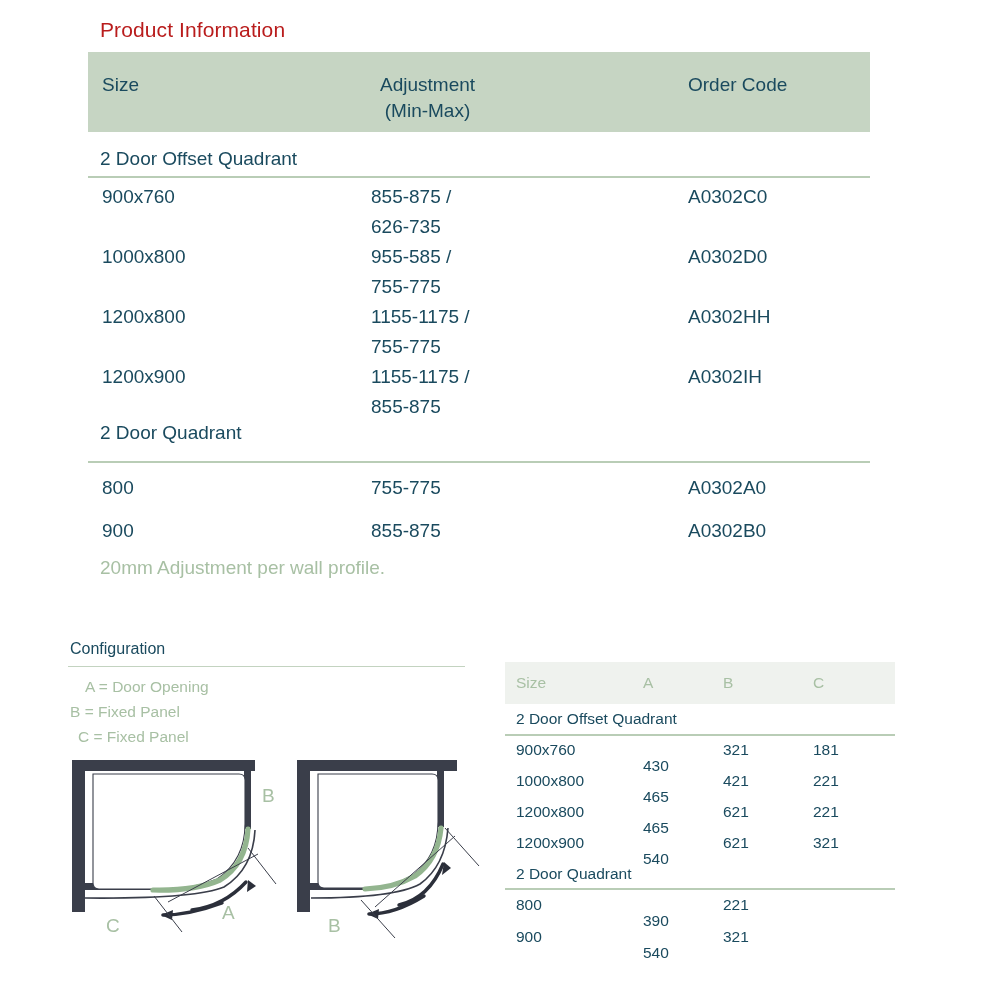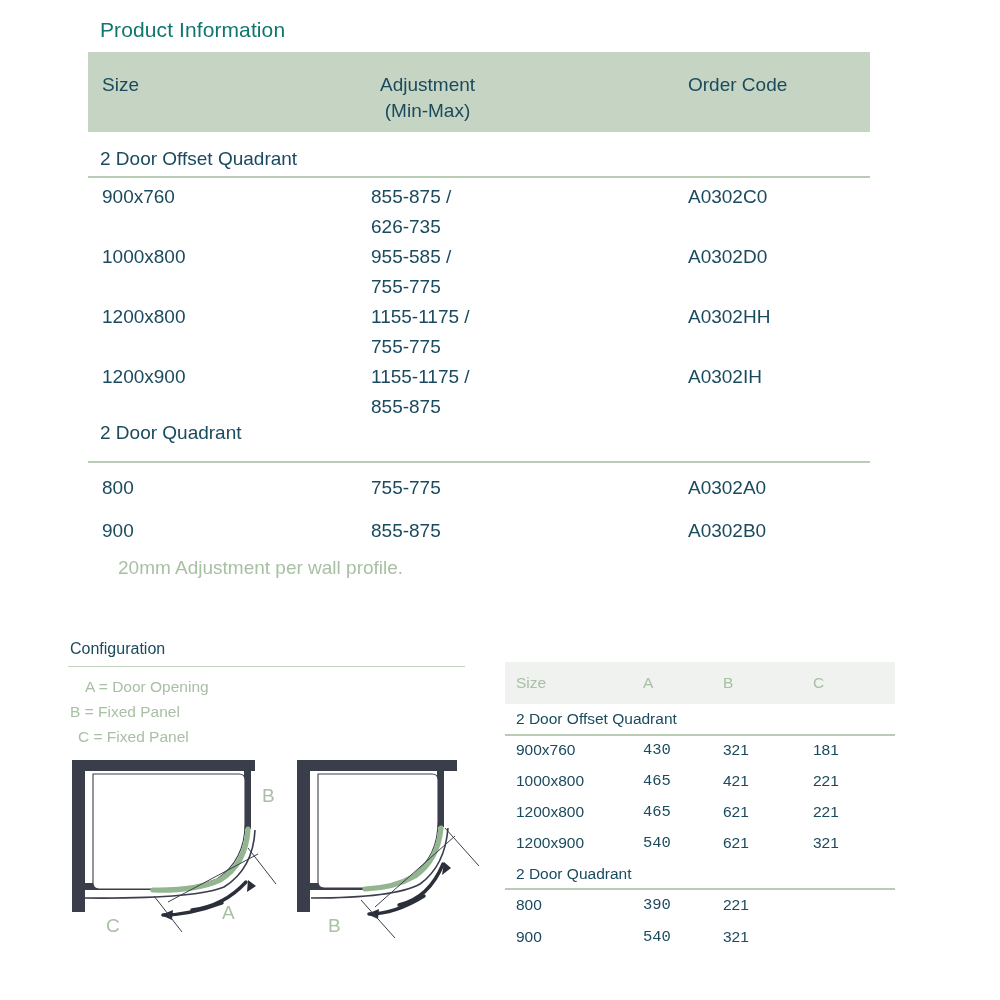--- a/index.html
+++ b/index.html
@@ -15,21 +15,21 @@
     color: #1d4e63;
     overflow: hidden;
   }
 
   
   #product-info-title {
     position: absolute;
     left: 100px;
     top: 18px;
     font-size: 21px;
-    color: #0f766e;
+    color: #b91c1c;
     letter-spacing: 0.1px;
   }
 
   #main-table-header {
     position: absolute;
     left: 88px;
     top: 52px;
     width: 782px;
     height: 80px;
     background: #c6d5c3;
@@ -82,21 +82,20 @@
     top: 0;
     line-height: 30px;
   }
 
   #footnote {
     position: absolute;
     left: 100px;
     top: 557px;
     font-size: 19px;
     color: #a8c0a4;
-    margin-left: 18px;
   }
 
   
   #config-title {
     position: absolute;
     left: 70px;
     top: 640px;
     font-size: 16px;
     color: #1a4a5e;
   }
@@ -171,21 +170,21 @@
 
   .drow {
     position: absolute;
     left: 505px;
     width: 390px;
     height: 22px;
     font-size: 15.5px;
     color: #1a4a5e;
   }
   .drow .d-size { position: absolute; left: 11px;  top: 0; }
-  .drow .d-a    { position: absolute; left: 138px; top: 0; font-family: Liberation Mono, monospace; }
+  .drow .d-a    { position: absolute; left: 138px; top: 16px; }
   .drow .d-b    { position: absolute; left: 218px; top: 0; }
   .drow .d-c    { position: absolute; left: 308px; top: 0; }
 </style>
 </head>
 <body>
 
 <div id="product-info-title">Product Information</div>
 
 <div id="main-table-header">
   <div class="hcell" id="mh-size">Size</div>

